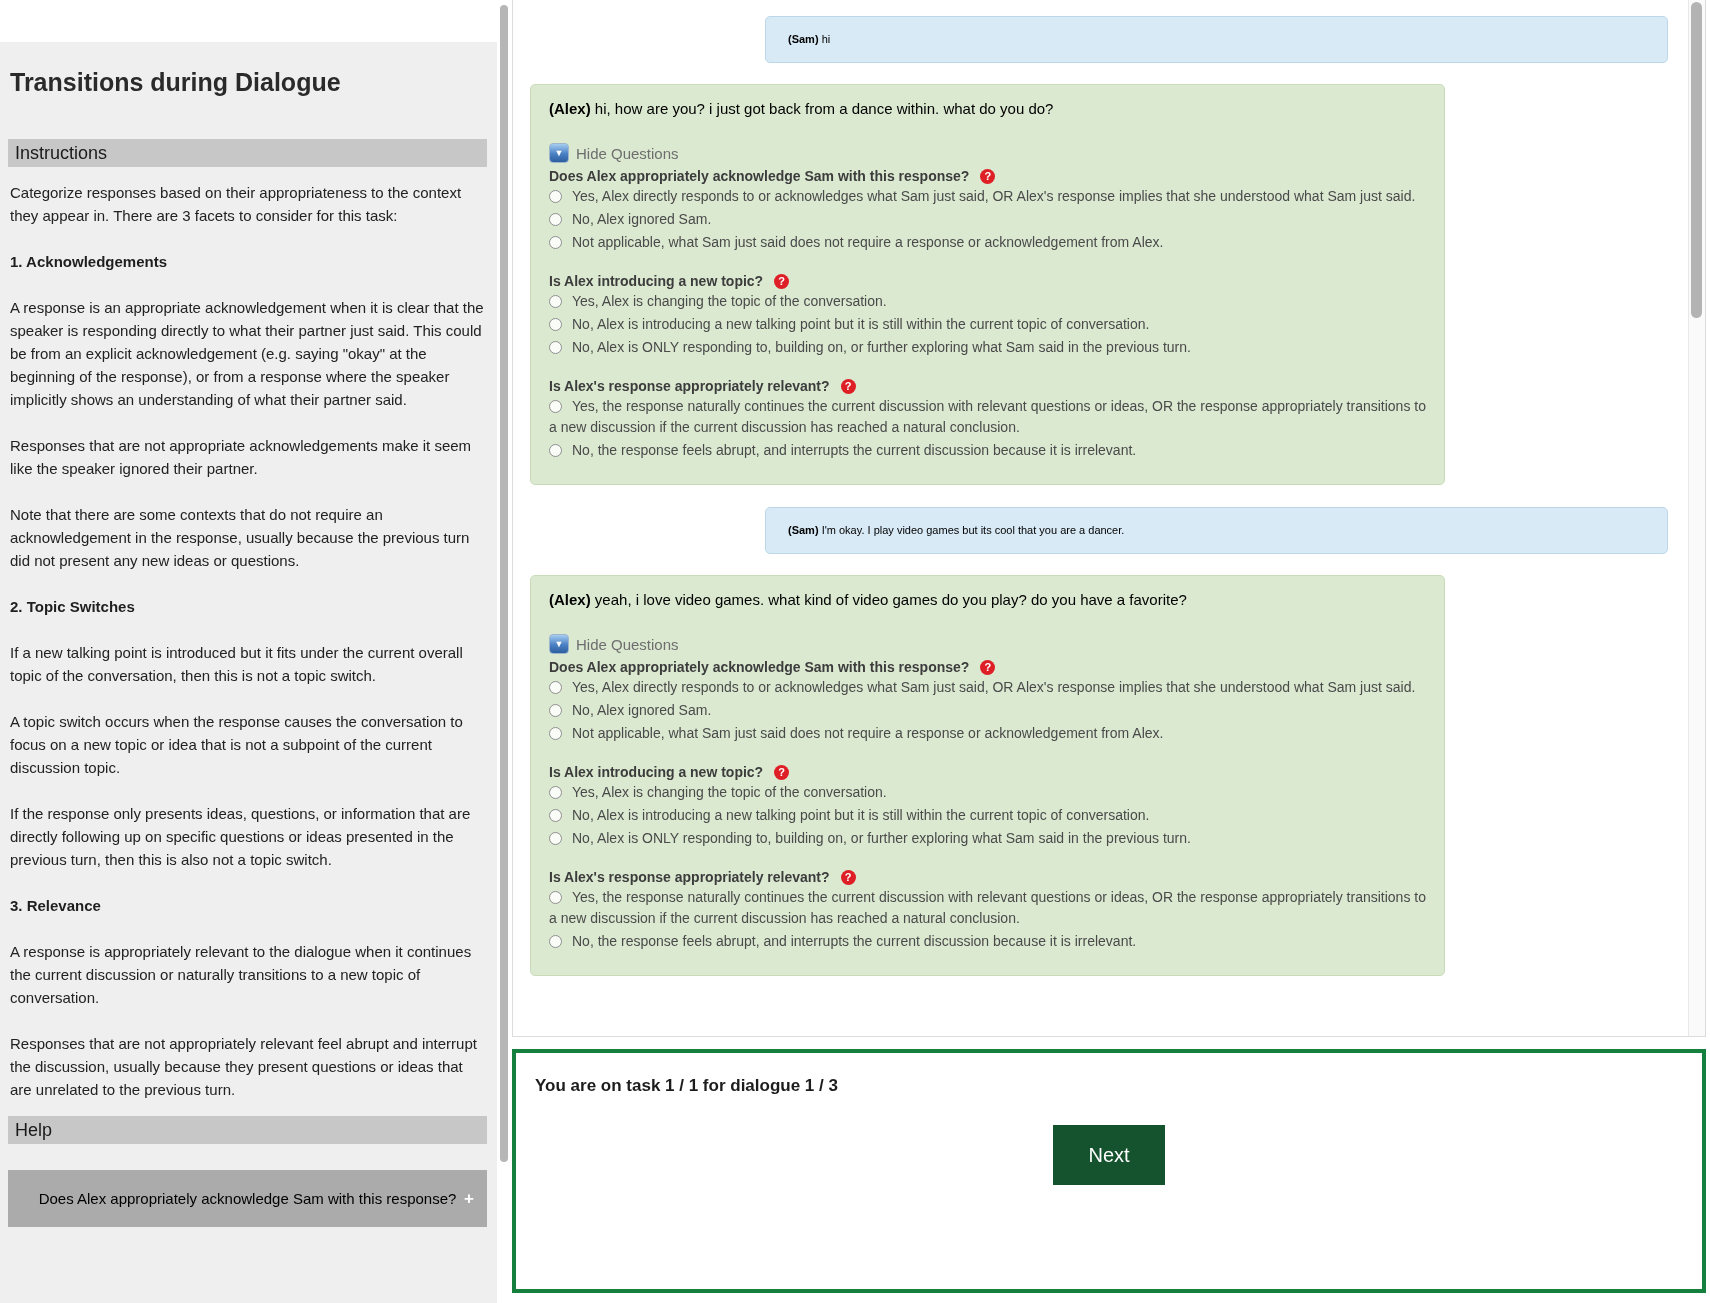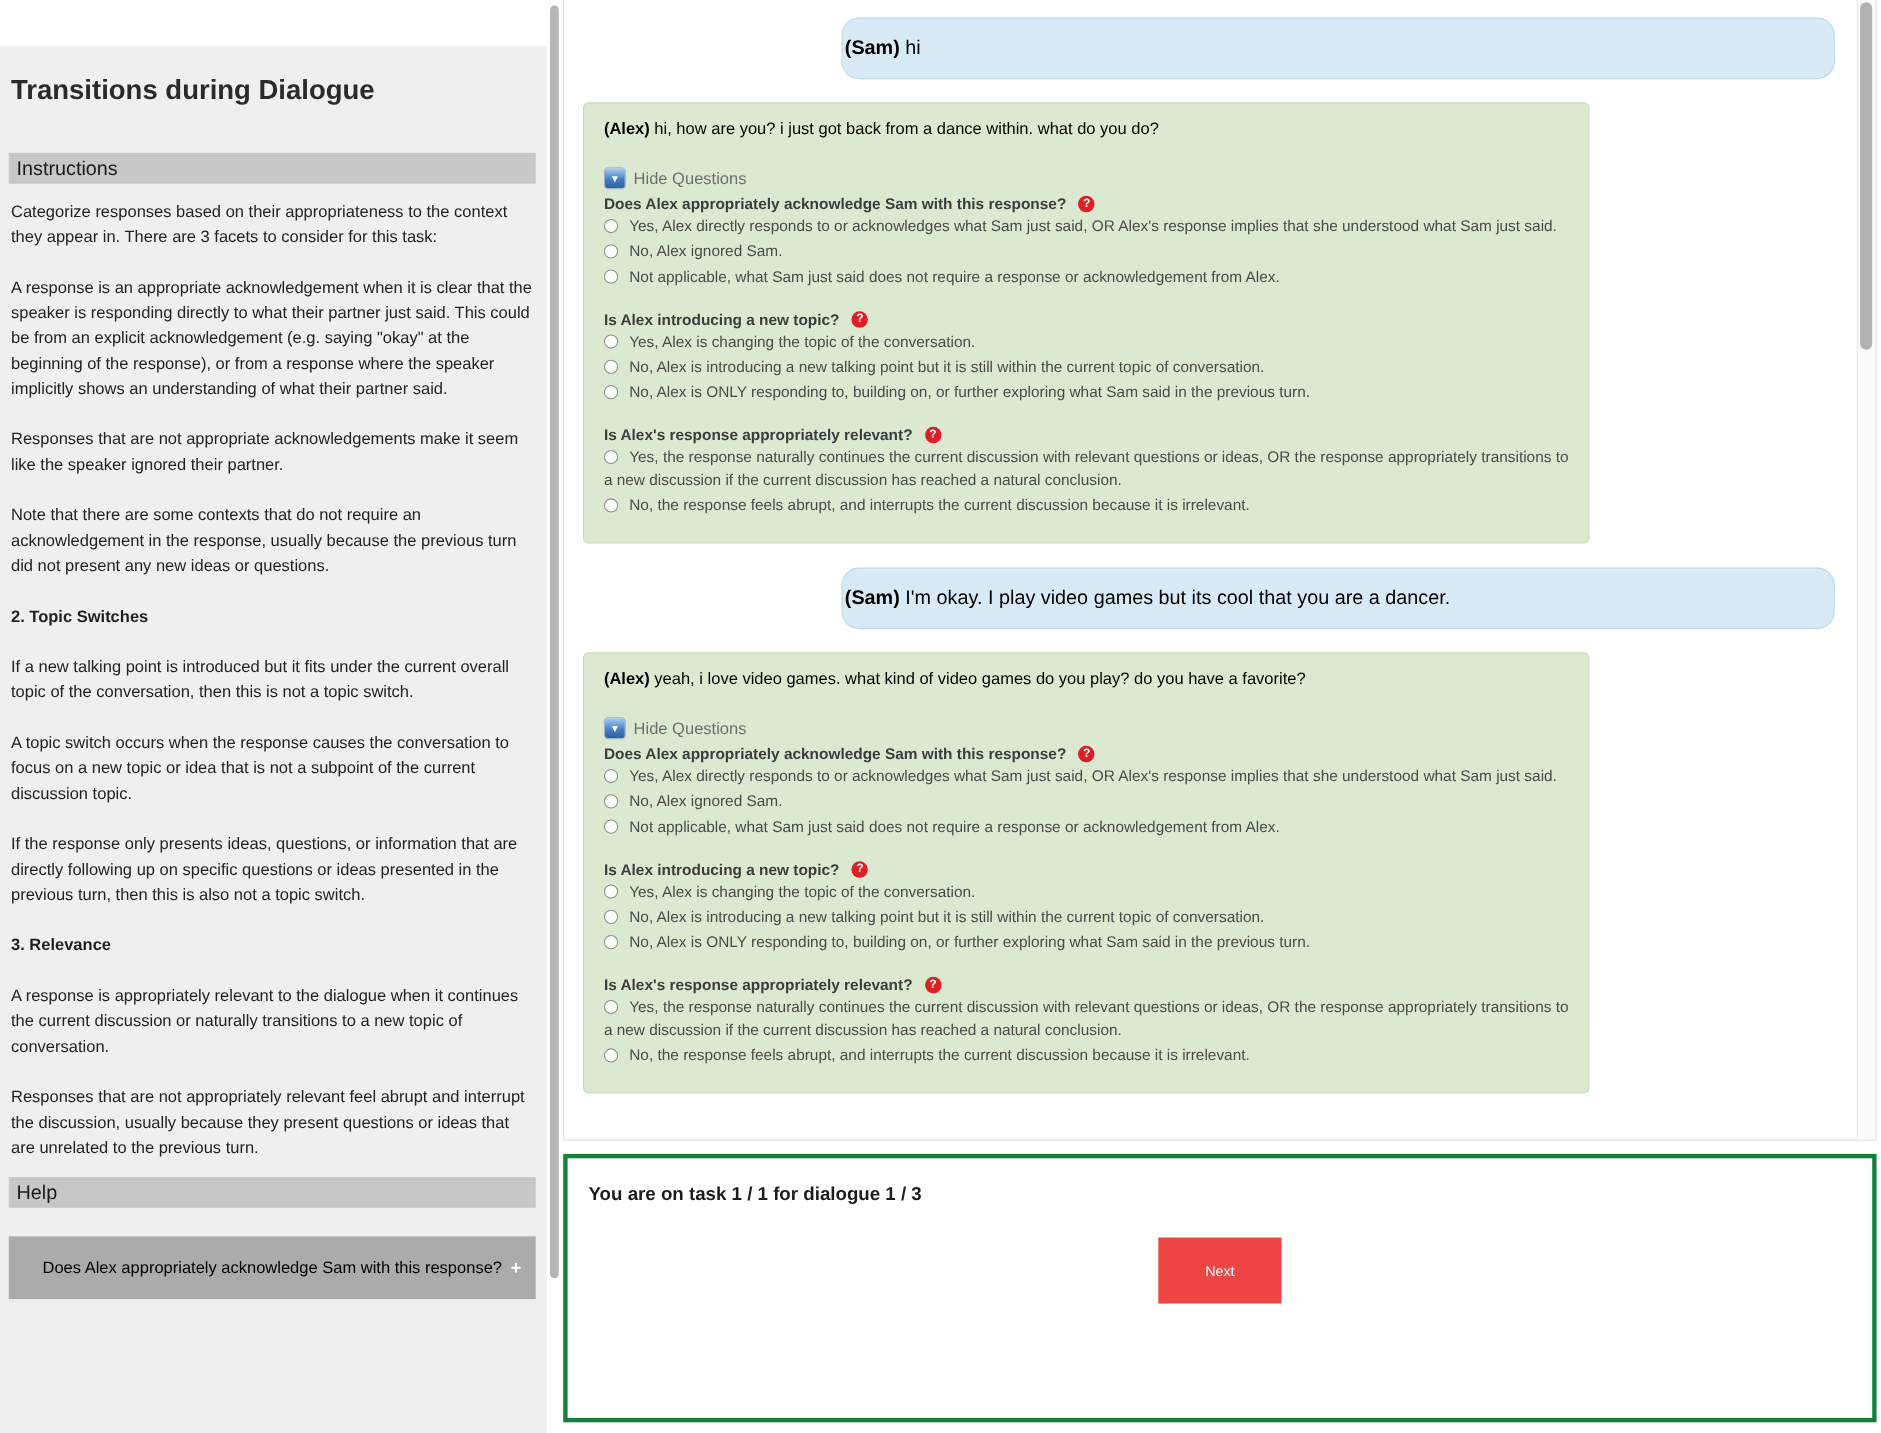--- a/index.html
+++ b/index.html
@@ -28,21 +28,21 @@
   .side-scrollbar { position: absolute; left: 500px; top: 5px; width: 8px; height: 1157px;
                     background: #b6b6b6; border-radius: 4px; }
 
   
   .main { position: absolute; left: 512px; top: -1px; width: 1194px; }
   .chat-panel { position: relative; height: 1038px; background: #fff;
                 border: 1px solid #dcdcdc; overflow: hidden; }
   .chat-content { position: absolute; left: 0; top: 0; right: 17px; bottom: 0;
                   padding: 16px 20px 0 17px; overflow: hidden; }
   .turn-sam { width: 903px; margin: 0 0 21px auto; background: #d8eaf6; border: 1px solid #bcd8e8;
-              border-radius: 16px; padding: 16px 2px 17px; font-size: 18px; color: #000; }
+              border-radius: 5px; padding: 16px 22px 17px; font-size: 11px; color: #000; }
   .turn-alex { width: 915px; margin: 0 auto 22px 0; background: #dbe9d1; border: 1px solid #c9dcba;
                border-radius: 5px; padding: 15px 18px 23px; font-size: 15px; color: #000; }
   .speaker { font-weight: bold; }
   .hq-row { margin-top: 26px; display: flex; align-items: center; gap: 7px;
             color: #6e6e6e; font-size: 15px; cursor: pointer; width: max-content; }
   .hq-icon { width: 20px; height: 20px; border-radius: 4px; border: 1px solid #9db6cc;
              background: linear-gradient(180deg, #a6cdf1 0%, #4a80c4 55%, #2d5f9e 100%);
              display: flex; align-items: center; justify-content: center;
              color: #fff; font-size: 9px; line-height: 1; flex: none; }
   .q-label { margin-top: 20px; font-size: 14px; font-weight: bold; color: #3c3c3c;
@@ -54,33 +54,34 @@
   .vtrack { position: absolute; top: 0; right: 0; width: 17px; height: 100%;
             background: #fafafa; border-left: 1px solid #e8e8e8; }
   .vthumb { position: absolute; top: 2px; right: 3px; width: 11px; height: 316px;
             background: #b3b3b3; border-radius: 6px; }
 
   
   .footer-panel { margin-top: 12px; height: 244px; background: #fff;
                   border: 4px solid #15803d; position: relative; }
   .status { margin: 23px 0 0 19px; font-size: 17px; font-weight: bold; color: #1c1c1c; }
   .next-btn { position: absolute; top: 72px; left: 50%; transform: translateX(-50%);
-              width: 112px; height: 60px; background: #ef4444; border: none;
-              color: #fff; font-size: 13px; font-family: inherit; cursor: pointer; }
+              width: 112px; height: 60px; background: #14532d; border: none;
+              color: #fff; font-size: 20px; font-family: inherit; cursor: pointer; }
 </style>
 </head>
 <body>
 
 <div class="screen">
 
   <aside class="sidebar">
     <h1>Transitions during Dialogue</h1>
     <div class="bar-header bar-instructions">Instructions</div>
     <p>Categorize responses based on their appropriateness to the context they appear in. There are 3 facets to consider for this task:</p>
     <div id="side-sections">
+        <h3>1. Acknowledgements</h3>
         <p class="spaced">A response is an appropriate acknowledgement when it is clear that the speaker is responding directly to what their partner just said. This could be from an explicit acknowledgement (e.g. saying "okay" at the beginning of the response), or from a response where the speaker implicitly shows an understanding of what their partner said.</p>
         <p class="spaced">Responses that are not appropriate acknowledgements make it seem like the speaker ignored their partner.</p>
         <p class="spaced">Note that there are some contexts that do not require an acknowledgement in the response, usually because the previous turn did not present any new ideas or questions.</p>
         <h3>2. Topic Switches</h3>
         <p class="spaced">If a new talking point is introduced but it fits under the current overall topic of the conversation, then this is not a topic switch.</p>
         <p class="spaced">A topic switch occurs when the response causes the conversation to focus on a new topic or idea that is not a subpoint of the current discussion topic.</p>
         <p class="spaced">If the response only presents ideas, questions, or information that are directly following up on specific questions or ideas presented in the previous turn, then this is also not a topic switch.</p>
         <h3>3. Relevance</h3>
         <p class="spaced">A response is appropriately relevant to the dialogue when it continues the current discussion or naturally transitions to a new topic of conversation.</p>
         <p class="spaced">Responses that are not appropriately relevant feel abrupt and interrupt the discussion, usually because they present questions or ideas that are unrelated to the previous turn.</p>

